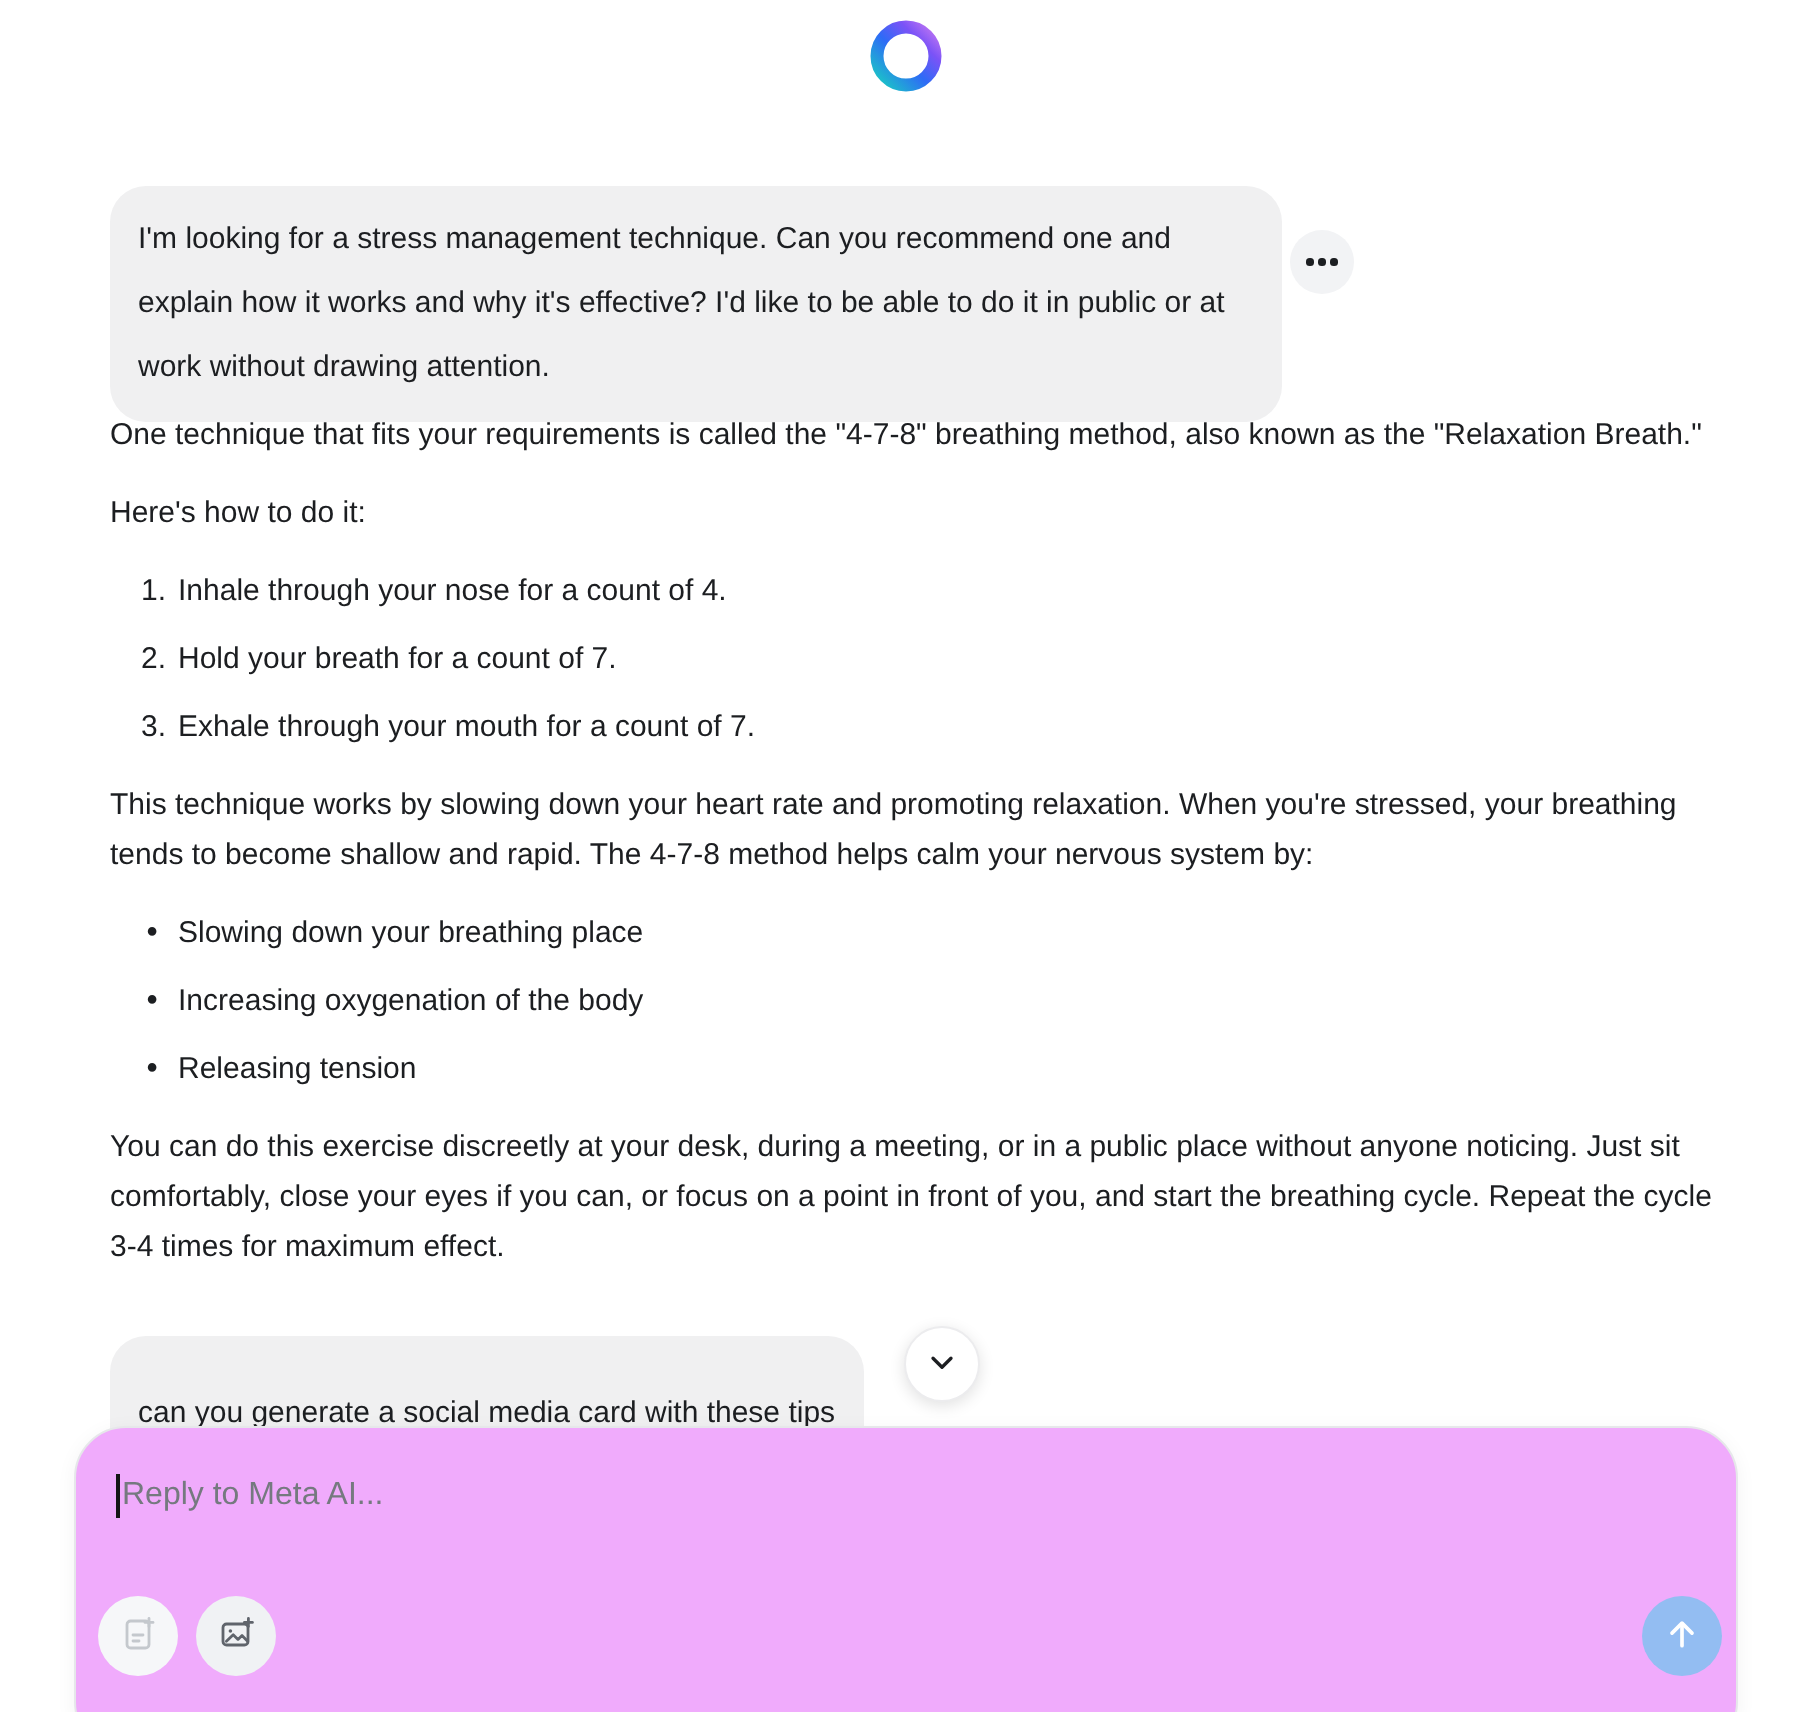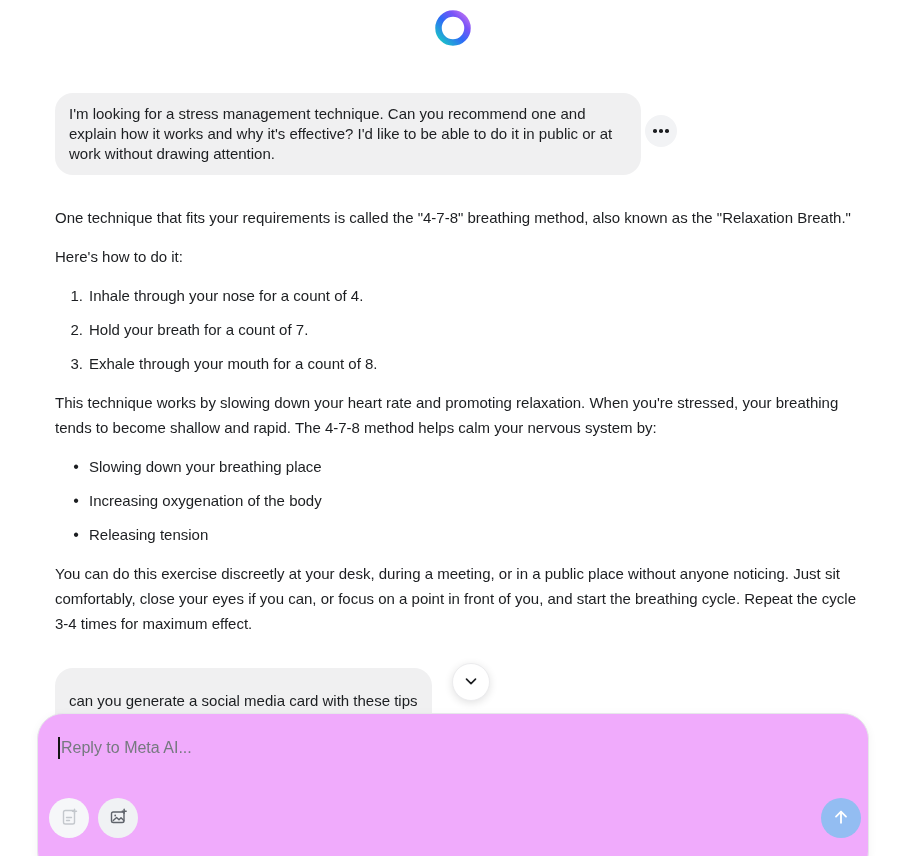--- a/index.html
+++ b/index.html
@@ -22,21 +22,21 @@
     width: 906px;
     display: flex;
     justify-content: center;
   }
 
   
   .bubble {
     background: #f0f0f1;
     border-radius: 18px;
     font-size: 15px;
-    line-height: 20px;
+    line-height: 32px;
     color: #1c1e21;
     width: fit-content;
   }
   .bubble-1 {
     position: absolute;
     left: 55px;
     top: 93px;
     max-width: 586px;
     padding: 11px 14px;
   }
@@ -210,21 +210,21 @@
       <li class="step">
         <span class="step-num">1.</span>
         <span class="step-text">Inhale through your nose for a count of 4.</span>
       </li>
       <li class="step">
         <span class="step-num">2.</span>
         <span class="step-text">Hold your breath for a count of 7.</span>
       </li>
       <li class="step">
         <span class="step-num">3.</span>
-        <span class="step-text">Exhale through your mouth for a count of 8.</span>
+        <span class="step-text">Exhale through your mouth for a count of 7.</span>
       </li>
     </ol>
     <p>This technique works by slowing down your heart rate and promoting relaxation. When you're stressed, your breathing tends to become shallow and rapid. The 4-7-8 method helps calm your nervous system by:</p>
     <ul>
       <li class="benefit">
         <span class="benefit-text">Slowing down your breathing place</span>
       </li>
       <li class="benefit">
         <span class="benefit-text">Increasing oxygenation of the body</span>
       </li>

